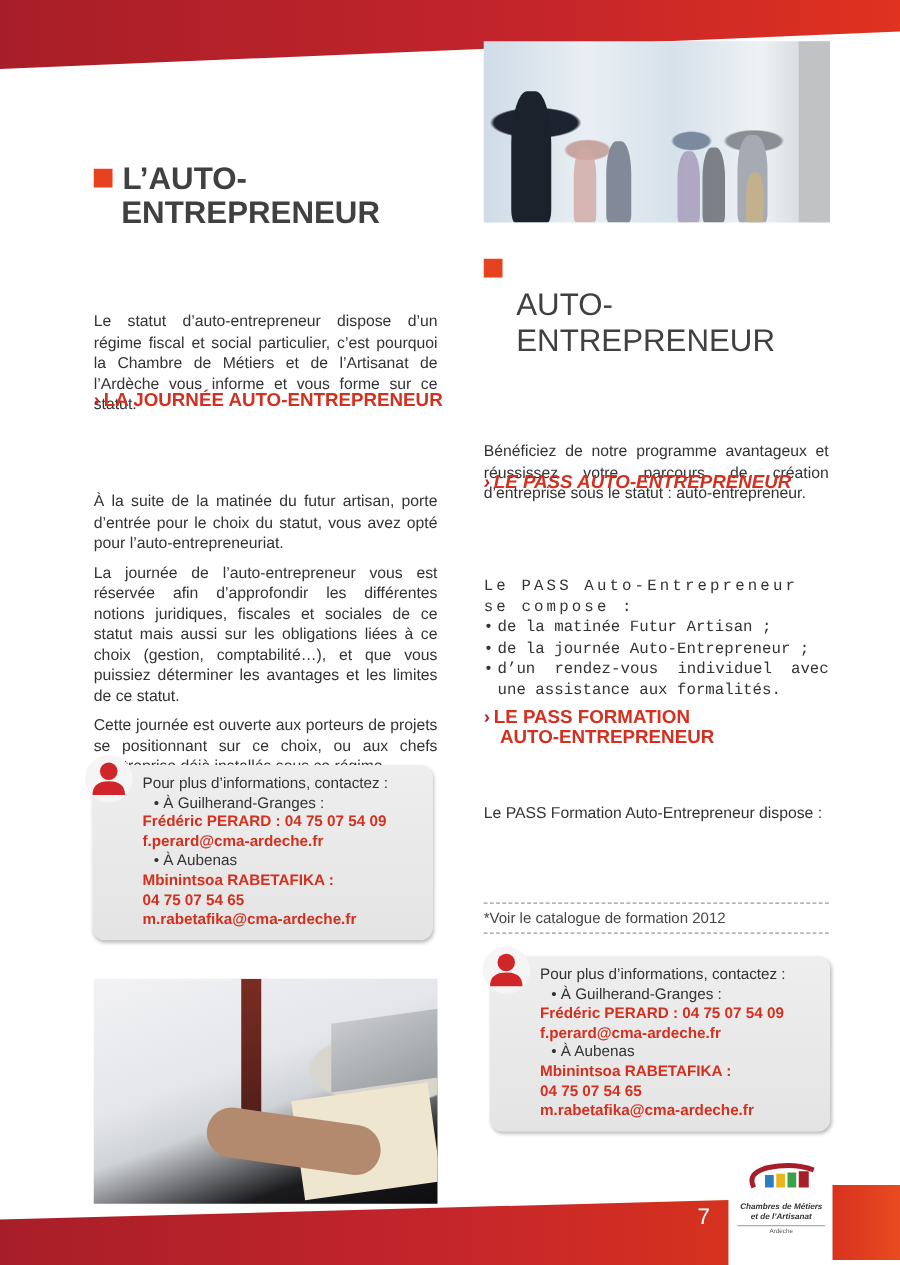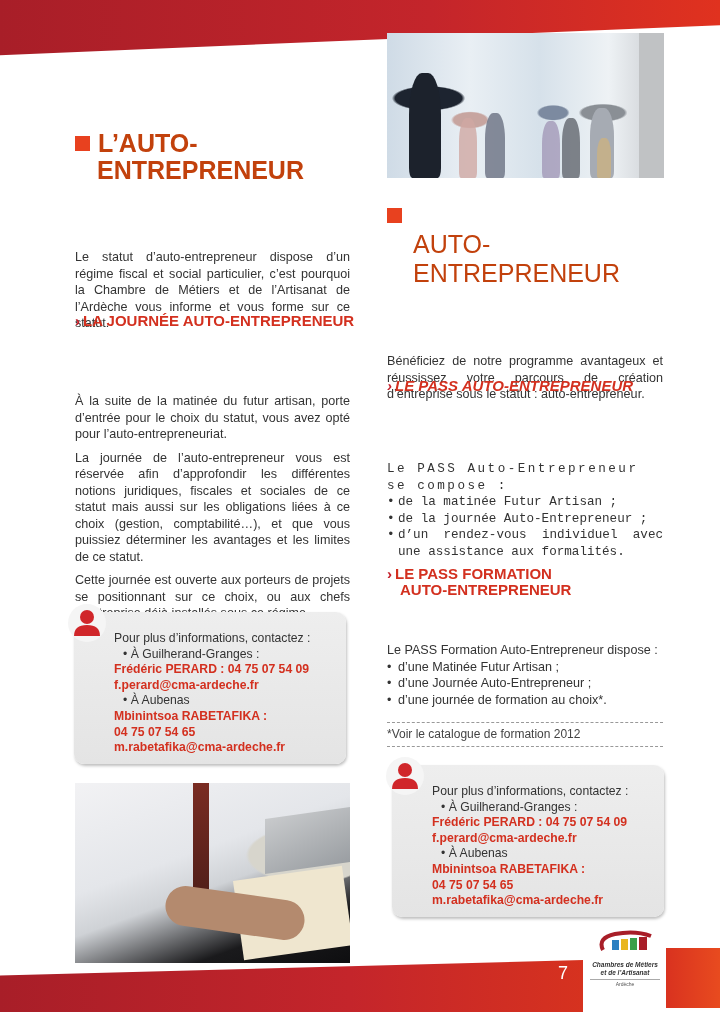--- a/index.html
+++ b/index.html
@@ -70,21 +70,21 @@
   .page-number {
     position: absolute; left: 558px; top: 963px; color: #ffffff; font-size: 18px;
   }
 
   .logo { position: absolute; left: 590px; top: 930px; width: 70px; text-align: center; }
   .logo-mark { font-size: 20px; font-weight: 700; color: #a81e28; letter-spacing: -1px; }
   .logo-l1 { font-size: 6.5px; font-weight: 700; font-style: italic; color: #333; line-height: 8px; }
   .logo-sub { font-size: 5px; color: #555; border-top: 1px solid #aaa; margin-top: 2px; padding-top: 1px; }
 
   
-  .h-title { position: absolute; color: #c2410c; font-size: 25px; line-height: 27px; }
+  .h-title { position: absolute; color: #404040; font-size: 25px; line-height: 27px; }
   .h-title .sq {
     display: inline-block; width: 15px; height: 15px; background: #e8411f; margin-right: 8px; vertical-align: 1px;
   }
   .h-left { left: 75px; top: 130px; font-weight: 700; }
   .h-left .line2 { padding-left: 22px; }
   .h-right { left: 387px; top: 201px; font-weight: 400; line-height: 29px; }
   .h-right .line1 { font-weight: 700; }
   .h-right .line2, .h-right .line3 { padding-left: 26px; }
 
   .para { position: absolute; font-size: 12.6px; line-height: 16.5px; color: #333; text-align: justify; margin-top: 44px; }
@@ -103,21 +103,21 @@
   .footnote {
     position: absolute; left: 387px; top: 722px; width: 276px;
     border-top: 1px dashed #999; border-bottom: 1px dashed #999;
     font-size: 12px; color: #444; padding: 4px 0 5px;
   }
 
   
   .contact {
     position: absolute; background: linear-gradient(180deg, #eeeeee, #e4e4e4);
     border-radius: 10px; box-shadow: 1px 2px 3px rgba(0,0,0,0.25);
-    font-size: 12.2px; line-height: 15.6px; color: #333; padding: 19px 0 8px 40px;
+    font-size: 12.2px; line-height: 15.6px; color: #333; padding: 7px 0 8px 40px;
   }
   .contact .avatar-wrap {
     position: absolute; left: -6px; top: -8px; width: 38px; height: 38px; border-radius: 50%;
     background: #f5f5f5;
   }
   .contact .red { color: #d3301f; font-weight: 700; }
   .contact .bl { padding-left: 9px; }
   .contact .bl::before { content: "• "; }
 </style>
 </head>
@@ -203,25 +203,20 @@
   </ul>
 </div>
 
 <div class="sub" style="left:387px;top:566px;">
   <div><span class="chev">›</span><span>LE PASS FORMATION</span></div>
   <div class="indent">AUTO-ENTREPRENEUR</div>
 </div>
 
 <div class="para" style="left:387px;top:598px;width:276px;">
   <div>Le PASS Formation Auto-Entrepreneur dispose :</div>
-  <ul class="bullets">
-    <li>d’une Matinée Futur Artisan ;</li>
-    <li>d’une Journée Auto-Entrepreneur ;</li>
-    <li>d’une journée de formation au choix*.</li>
-  </ul>
 </div>
 
 <div class="footnote">*Voir le catalogue de formation 2012</div>
 
 <div class="contact" style="left:392px;top:765px;width:272px;">
   <div class="avatar-wrap">
     <svg width="38" height="38" viewBox="0 0 38 38">
       <circle cx="19" cy="13" r="7" fill="#d0262a"></circle>
       <path d="M6 32 Q6 21 19 21 Q32 21 32 32 Z" fill="#d0262a"></path>
     </svg>

